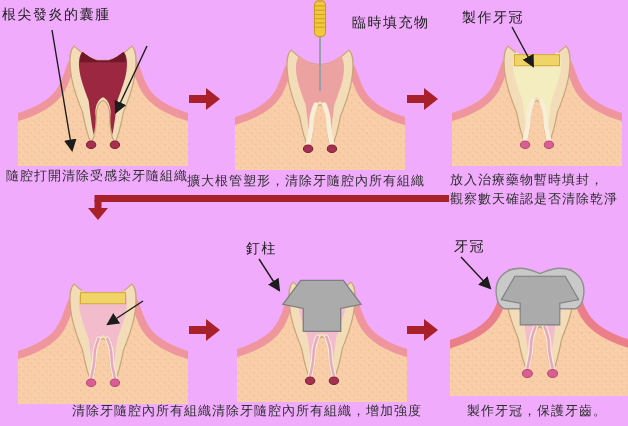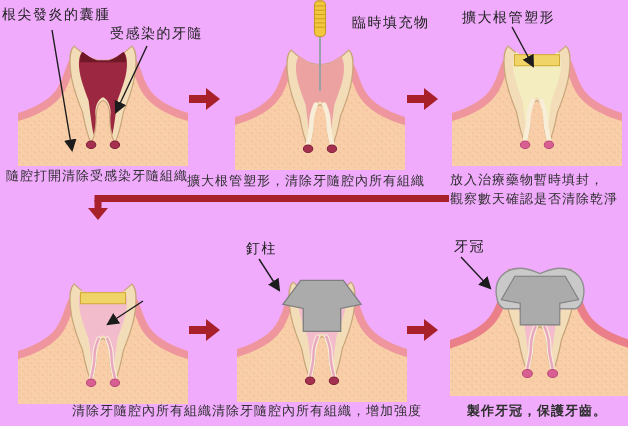--- a/index.html
+++ b/index.html
@@ -16,21 +16,21 @@
   #lb2a{left:352px;top:14px;}
   #lb3a{left:462px;top:9px;}
   #lb4a{left:55px;top:273px;font-size:13px;letter-spacing:.5px;}
   #lb5a{left:246px;top:240px;}
   #lb6a{left:454px;top:238px;}
   #cap1{left:6px;top:167px;}
   #cap2{left:187px;top:172px;}
   #cap3{left:450px;top:171px;}
   #cap4{left:72px;top:402px;}
   #cap5{left:212px;top:402px;}
-  #cap6{left:467px;top:402px;font-weight:bold;}
+  #cap6{left:467px;top:402px;}
   
   #t1{left:18px;top:-4px;}
   #t2{left:235px;top:0px;}
   #t3{left:452px;top:-4px;}
   #t4{left:18px;top:234px;}
   #t5{left:237px;top:232px;}
   #t6{left:450px;top:216px;}
 </style>
 </head>
 <body>
@@ -148,23 +148,22 @@
           <path d="M105,68 C108,75 110,82 110,89 C110,97 112,106 114,114" fill="none" stroke="#e8a6bf" stroke-width="2.8" stroke-linecap="round"></path>
           <path d="M52,36 C48,16 60,3 78,3 C88,3 94,7 100,9 C106,7 112,3 122,3 C140,3 152,16 148,36 C147,42 144,46 140,48 L60,48 C56,46 53,42 52,36 Z" fill="#c9c9c9" stroke="#8f8f8f" stroke-width="1.5" stroke-linecap="round"></path>
           <path d="M72,12 L128,12 L143,38 L122,42 L122,66 L78,66 L78,42 L57,38 Z" fill="#ababab" stroke="#7e7e7e" stroke-width="1.2" stroke-linecap="round"></path>
           <ellipse cx="86" cy="120" rx="5.5" ry="4.4" fill="#d95f93" stroke="#b84878" stroke-width="1.2"></ellipse>
           <ellipse cx="114" cy="120" rx="5.5" ry="4.4" fill="#d95f93" stroke="#b84878" stroke-width="1.2"></ellipse>
         </g>
       </svg>
     </div>
 
   <span class="lbl" id="lb1a">根尖發炎的囊腫</span>
-  <span class="lbl" id="lb1b">受感染的牙隨</span>
   <span class="lbl" id="lb2a">臨時填充物</span>
-  <span class="lbl" id="lb3a">擴大根管塑形</span>
+  <span class="lbl" id="lb3a">製作牙冠</span>
   <span class="lbl" id="lb5a">釘柱</span>
   <span class="lbl" id="lb6a">牙冠</span>
 
   <div class="cap" id="cap1">隨腔打開清除受感染牙隨組織</div>
   <div class="cap" id="cap2">擴大根管塑形，清除牙隨腔內所有組織</div>
   <div class="cap" id="cap3">放入治療藥物暫時填封，
 觀察數天確認是否清除乾淨</div>
   <div class="cap" id="cap4">清除牙隨腔內所有組織</div>
   <div class="cap" id="cap5">清除牙隨腔內所有組織，增加強度</div>
   <div class="cap" id="cap6">製作牙冠，保護牙齒。</div>

